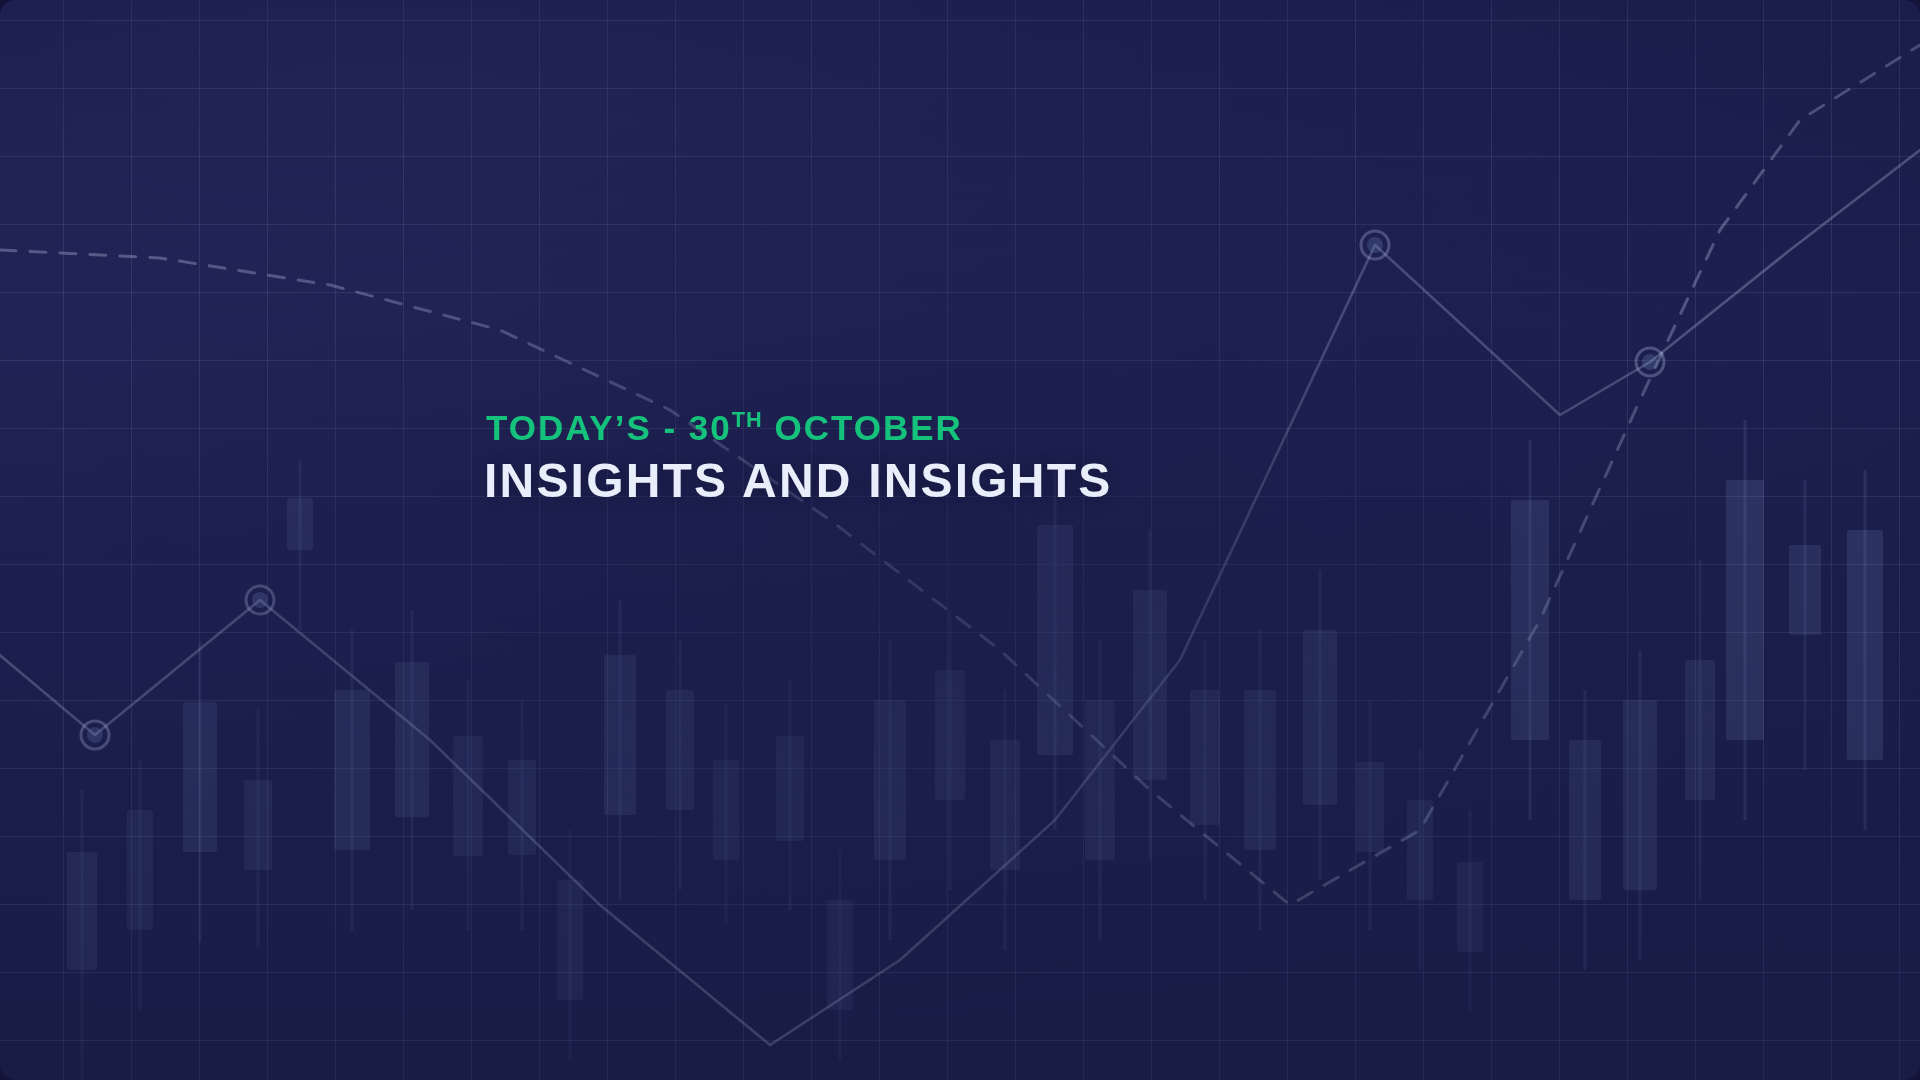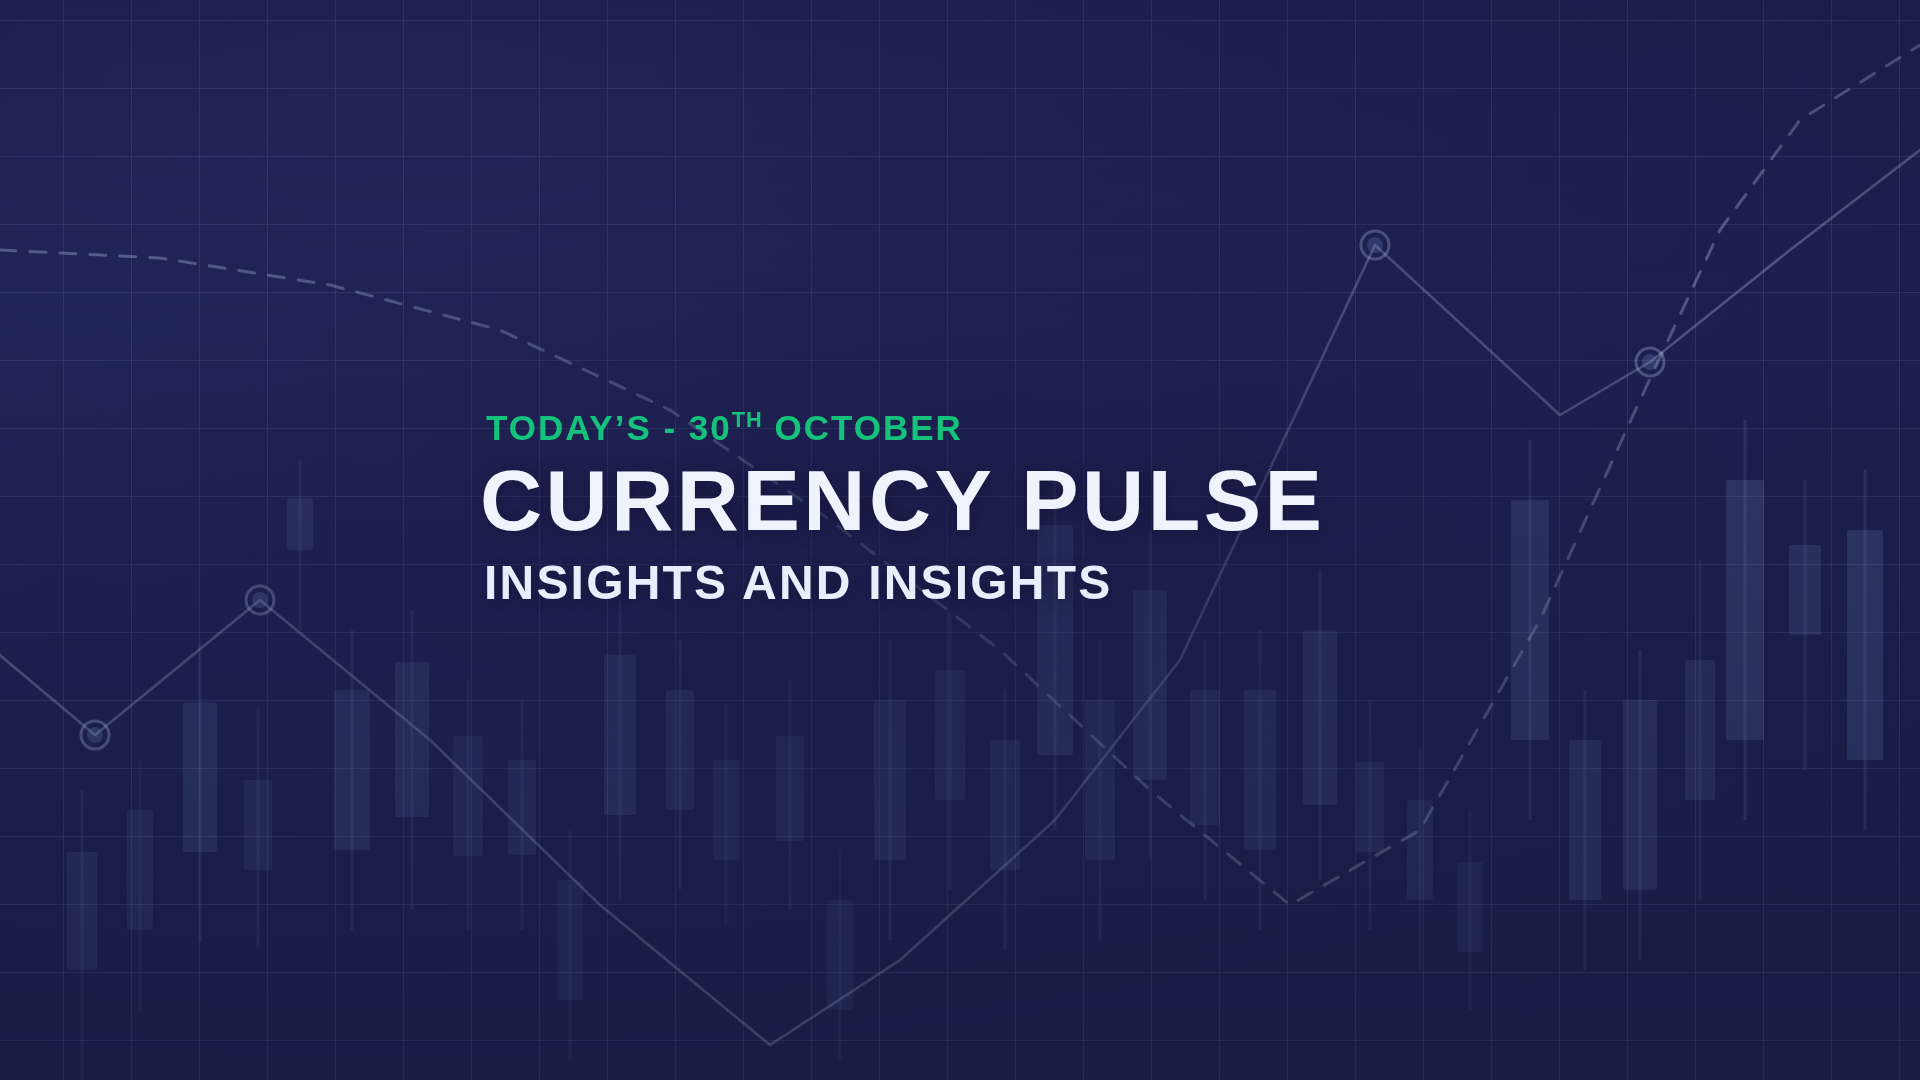--- a/index.html
+++ b/index.html
@@ -8,20 +8,21 @@
     background: #12143a;
   }
   #stage {
     position: relative;
     width: 1920px;
     height: 1080px;
     overflow: hidden;
     background:
       radial-gradient(ellipse 120% 90% at 20% 10%, #232659 0%, #1e2152 45%, #1a1d48 100%);
     font-family: "Liberation Sans", sans-serif;
+    border-radius: 16px;
   }
 
   
   .layer {
     position: absolute;
     inset: 0;
     width: 100%;
     height: 100%;
     pointer-events: none;
   }
@@ -171,17 +172,16 @@
         <circle cx="95" cy="735" r="14" fill="none" stroke="rgba(198,212,245,0.33)" stroke-width="3"></circle>
         <circle cx="95" cy="735" r="8" fill="rgba(150,178,235,0.22)"></circle>
         <path d="M0 250 L160 258 L330 285 L500 330 L670 410 L830 520 L1000 650 L1150 790 L1290 905 L1420 830 L1540 620 L1640 400 L1720 230 L1800 120 L1920 45" fill="none" stroke="rgba(198,212,245,0.33)" stroke-width="3" stroke-linecap="round" stroke-linejoin="round" stroke-dasharray="16 14"></path>
       </g>
   </svg>
 
   <div class="layer" id="vignette-layer"></div>
 
   <div id="headline">
     <div id="kicker"><span>TODAY’S - 30</span><sup>TH</sup><span> OCTOBER</span></div>
-    <h1 id="main-title">CURRENCY PULSE</h1>
     <h2 id="sub-title">INSIGHTS AND INSIGHTS</h2>
   </div>
 
 </div>
 
 </body></html>

